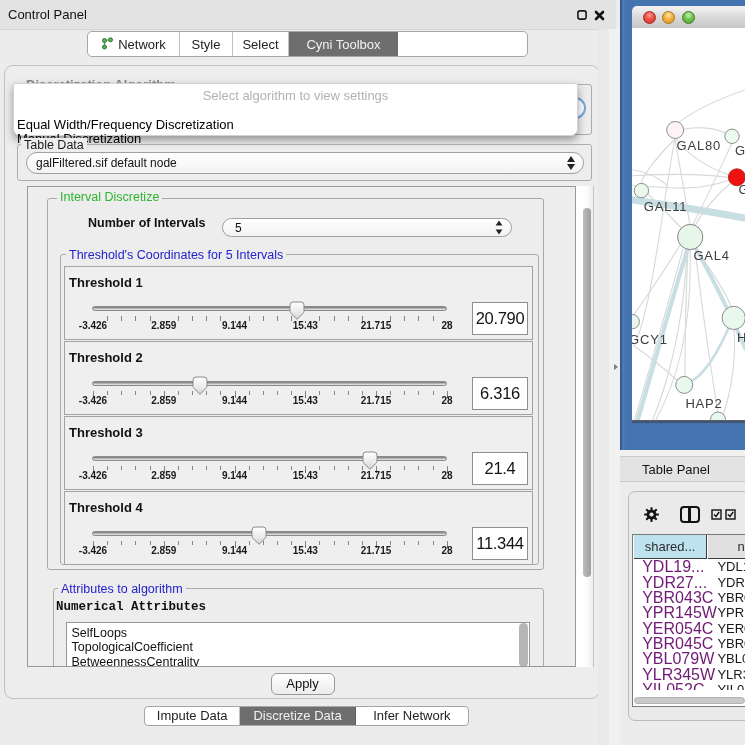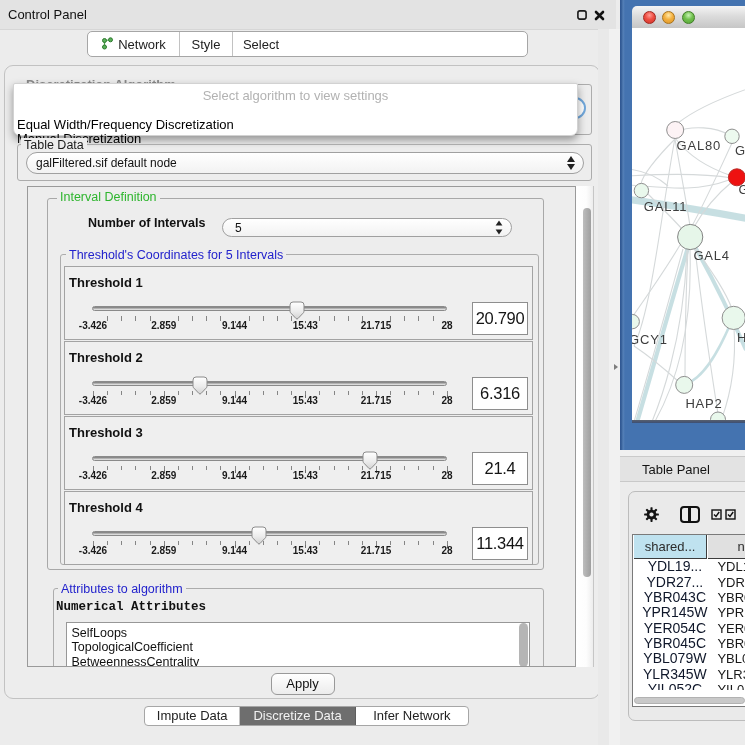--- a/index.html
+++ b/index.html
@@ -53,20 +53,21 @@
  <div class="s" style="width:92px;">
   <svg width="13" height="14" viewBox="0 0 13 14" style="margin-right:4px;">
         <path d="M3.5 3.5 L8.5 3 M3.5 3.5 L3.5 9.5" stroke="#4f9e4f" stroke-width="1.2" fill="none"></path>
         <circle cx="3.5" cy="3.5" r="2" fill="#5aaf5a" stroke="#2d7a2d"></circle>
         <circle cx="9.5" cy="2.8" r="2" fill="#5aaf5a" stroke="#2d7a2d"></circle>
         <circle cx="3.5" cy="10" r="2" fill="#5aaf5a" stroke="#2d7a2d"></circle>
       </svg>
   Network</div>
  <div class="s" style="width:53px;">Style</div>
  <div class="s" style="width:56px;">Select</div>
+ <div class="s sel" style="width:109px;">Cyni Toolbox</div>
 </div>
 
 <div class="panel"></div>
 
 <div class="group" style="left:17px;top:84px;width:575px;height:51px;"></div>
 <div class="abs" style="left:26px;top:77px;font-size:13px;font-weight:bold;color:#8a8a8a;">Discretization Algorithm</div>
 <div class="abs" style="left:40px;top:97px;width:546px;height:22px;border:2.5px solid #71a8dc;border-radius:11px;background:#fff;box-sizing:border-box;">
  <div class="spin" style="right:6px;">
       <div class="arr up" style="border-bottom-color:#777;transform:scale(.8);"></div>
       <div class="arr dn" style="border-top-color:#777;transform:scale(.8);"></div>
@@ -84,21 +85,21 @@
  <span class="ct" style="left:9px;">galFiltered.sif default node</span>
  <div class="spin">
       <div class="arr up"></div>
       <div class="arr dn"></div>
     </div>
 </div>
 
 <div class="bigpanel">
 
  <div class="group" style="left:19px;top:10.5px;width:497px;height:372px;border-color:#a8a8a8;"></div>
- <div class="gtitle" style="left:29px;top:2.5px;color:#2db52d;">Interval Definition</div>
+ <div class="gtitle" style="left:29px;top:2.5px;color:#2db52d;">Interval Discretize</div>
  <div class="abs" style="left:60px;top:29px;font-size:12.5px;font-weight:bold;color:#111;">Number of Intervals</div>
  <div class="combo" style="left:194px;top:30.5px;width:290px;height:19.5px;border-radius:10px;">
    <span class="ct" style="top:2px;">5</span>
    <div class="spin">
         <div class="arr up" style="transform:scale(.85);"></div>
         <div class="arr dn" style="transform:scale(.85);"></div>
       </div>
  </div>
  <div class="group" style="left:31.5px;top:67px;width:479px;height:310.5px;"></div>
  <div class="gtitle" style="left:38px;top:60.5px;color:#2222cc;">Threshold's Coordinates for 5 Intervals</div>
@@ -300,17 +301,17 @@
   </svg>
 <svg class="abs" style="left:724.5px;top:508.5px;" width="11" height="11" viewBox="0 0 11 11">
     <rect x="1" y="1" width="9" height="9" fill="none" stroke="#111" stroke-width="1.4"></rect>
     <path d="M3 5.5 L5 7.5 L8.2 3" stroke="#111" stroke-width="1.4" fill="none"></path>
   </svg>
 
 <div class="abs" style="left:632px;top:533.5px;width:113px;height:173.5px;background:#fff;border:1px solid #7a7a7a;border-right:none;box-sizing:border-box;"></div>
 <div class="abs" style="left:633.7px;top:535.2px;width:73.8px;height:24.1px;background:#bfe2ef;border-right:1.3px solid #3c3c3c;border-bottom:1.3px solid #3c3c3c;box-sizing:border-box;text-align:center;font-size:13px;color:#2c2c2c;line-height:23px;">shared...</div>
 <div class="abs" style="left:707.5px;top:535.2px;width:37.5px;height:24.1px;background:#e0e0e0;border-bottom:1.3px solid #3c3c3c;box-sizing:border-box;font-size:13px;color:#2c2c2c;line-height:23px;"><span style="margin-left:30px;">na</span></div>
 <div class="abs" style="left:633.7px;top:559.3px;width:111.3px;height:130.5px;overflow:hidden;">
- <div style="position:absolute;left:8.5px;top:0;font-size:14px;color:#0f172a;line-height:15.35px;text-align:center;">YDL19...<br>YDR27...<br>YBR043C<br>YPR145W<br>YER054C<br>YBR045C<br>YBL079W<br>YLR345W<br>YIL052C</div>
+ <div style="position:absolute;left:8.5px;top:0;font-size:16px;color:#701a75;line-height:15.35px;">YDL19...<br>YDR27...<br>YBR043C<br>YPR145W<br>YER054C<br>YBR045C<br>YBL079W<br>YLR345W<br>YIL052C</div>
  <div style="position:absolute;left:83.7px;top:0;font-size:13px;color:#191919;line-height:15.35px;">YDL1<br>YDR2<br>YBR0<br>YPR1<br>YER0<br>YBR0<br>YBL0<br>YLR3<br>YIL0</div>
 </div>
 <div class="abs" style="left:633.7px;top:696.5px;width:111.3px;height:7.5px;border-radius:4px;background:#c9c9c9;border:1px solid #b2b2b2;box-sizing:border-box;"></div>
 
 
 </body></html>

